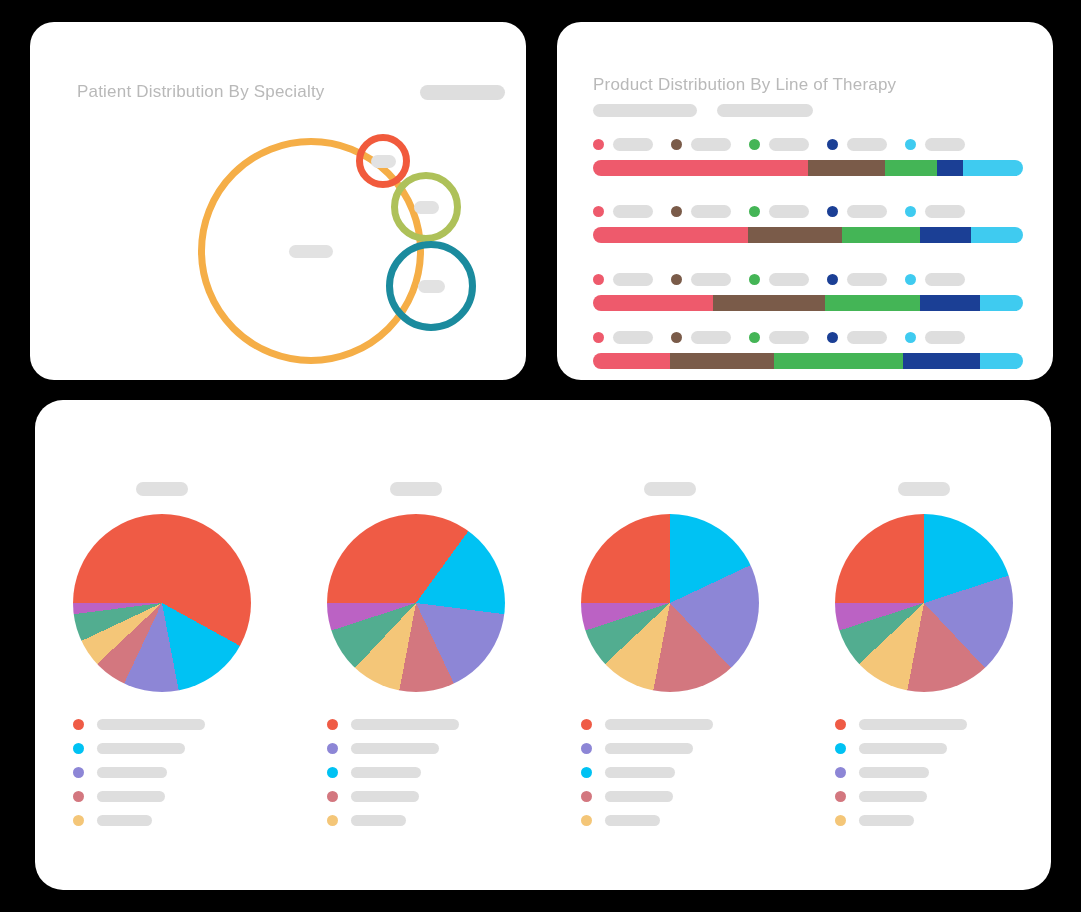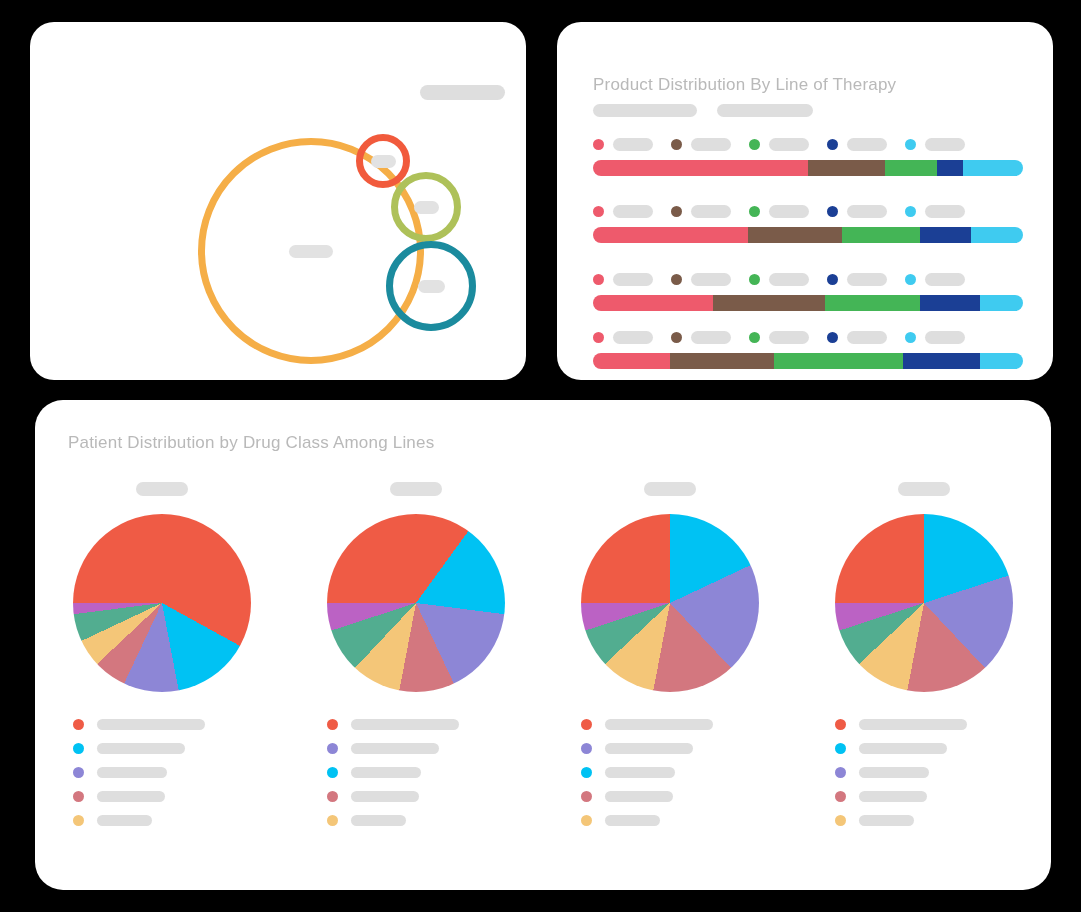--- a/index.html
+++ b/index.html
@@ -181,20 +181,21 @@
     border-radius: 999px;
     background: #dedede;
     margin-left: 13px;
     flex: none;
   }
 </style>
 </head>
 <body>
 
 <div class="card" id="card-specialty">
+  <div class="card-title">Patient Distribution By Specialty</div>
   <div class="pill" id="specialty-header-pill"></div>
   <div id="bubble-area">
       <div class="bubble" style="left: 168px; top: 116px; width: 226px; height: 226px; border: 7px solid rgb(245, 174, 71);"></div>
       <div class="bubble-label" style="width: 44px; left: 259px; top: 223px;"></div>
       <div class="bubble" style="left: 326px; top: 112px; width: 54px; height: 54px; border: 7px solid rgb(241, 90, 60);"></div>
       <div class="bubble-label" style="width: 25px; left: 340.5px; top: 133px;"></div>
       <div class="bubble" style="left: 361px; top: 150px; width: 70px; height: 70px; border: 7px solid rgb(174, 193, 89);"></div>
       <div class="bubble-label" style="width: 25px; left: 383.5px; top: 179px;"></div>
       <div class="bubble" style="left: 356px; top: 219px; width: 90px; height: 90px; border: 7px solid rgb(27, 139, 158);"></div>
       <div class="bubble-label" style="width: 27px; left: 387.5px; top: 258px;"></div>
@@ -329,21 +330,20 @@
           <span style="width: 24%; background: rgb(122, 91, 73);"></span>
           <span style="width: 30%; background: rgb(68, 181, 86);"></span>
           <span style="width: 18%; background: rgb(27, 63, 149);"></span>
           <span style="width: 10%; background: rgb(63, 203, 240);"></span>
         </div>
       </div>
     </div>
 </div>
 
 <div class="card" id="card-drugclass">
-  <div class="card-title">Patient Distribution by Drug Class Among Lines</div>
   <div class="pies-row" id="pies-row">
       <div class="pie-col">
         <div class="pie-head-pill"></div>
         <div class="pie" style="background: conic-gradient(from -90deg, rgb(239, 91, 69) 0deg, rgb(239, 91, 69) 208.8deg, rgb(0, 194, 243) 208.8deg, rgb(0, 194, 243) 259.2deg, rgb(141, 134, 214) 259.2deg, rgb(141, 134, 214) 295.2deg, rgb(211, 119, 127) 295.2deg, rgb(211, 119, 127) 316.8deg, rgb(244, 198, 120) 316.8deg, rgb(244, 198, 120) 334.8deg, rgb(82, 173, 144) 334.8deg, rgb(82, 173, 144) 352.8deg, rgb(187, 98, 196) 352.8deg, rgb(187, 98, 196) 360deg);"></div>
         <div class="pie-legend">
           <div class="row">
             <span class="dot" style="background: rgb(239, 91, 69);"></span>
             <span class="lbl" style="width: 108px;"></span>
           </div>
           <div class="row">

